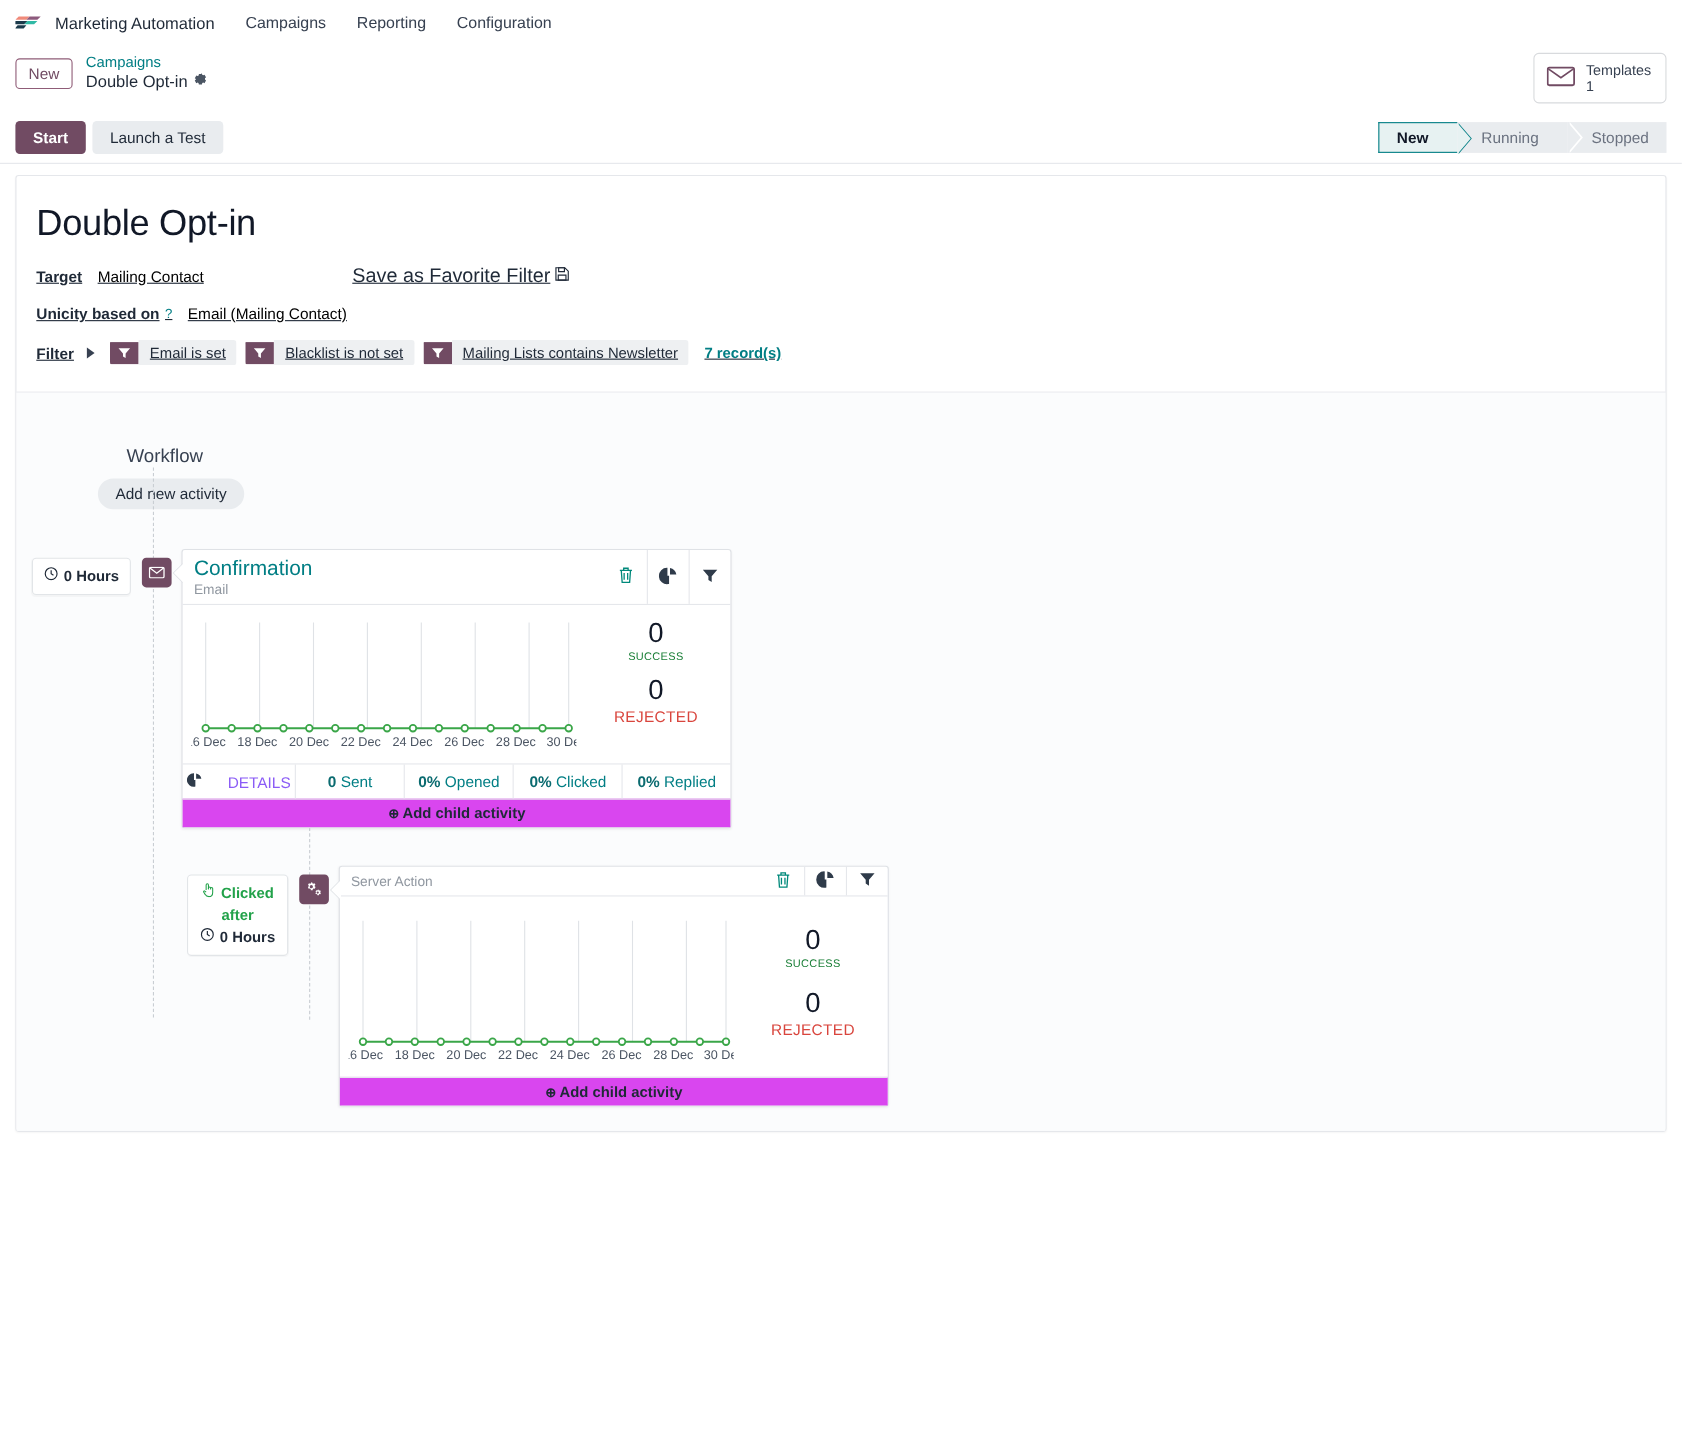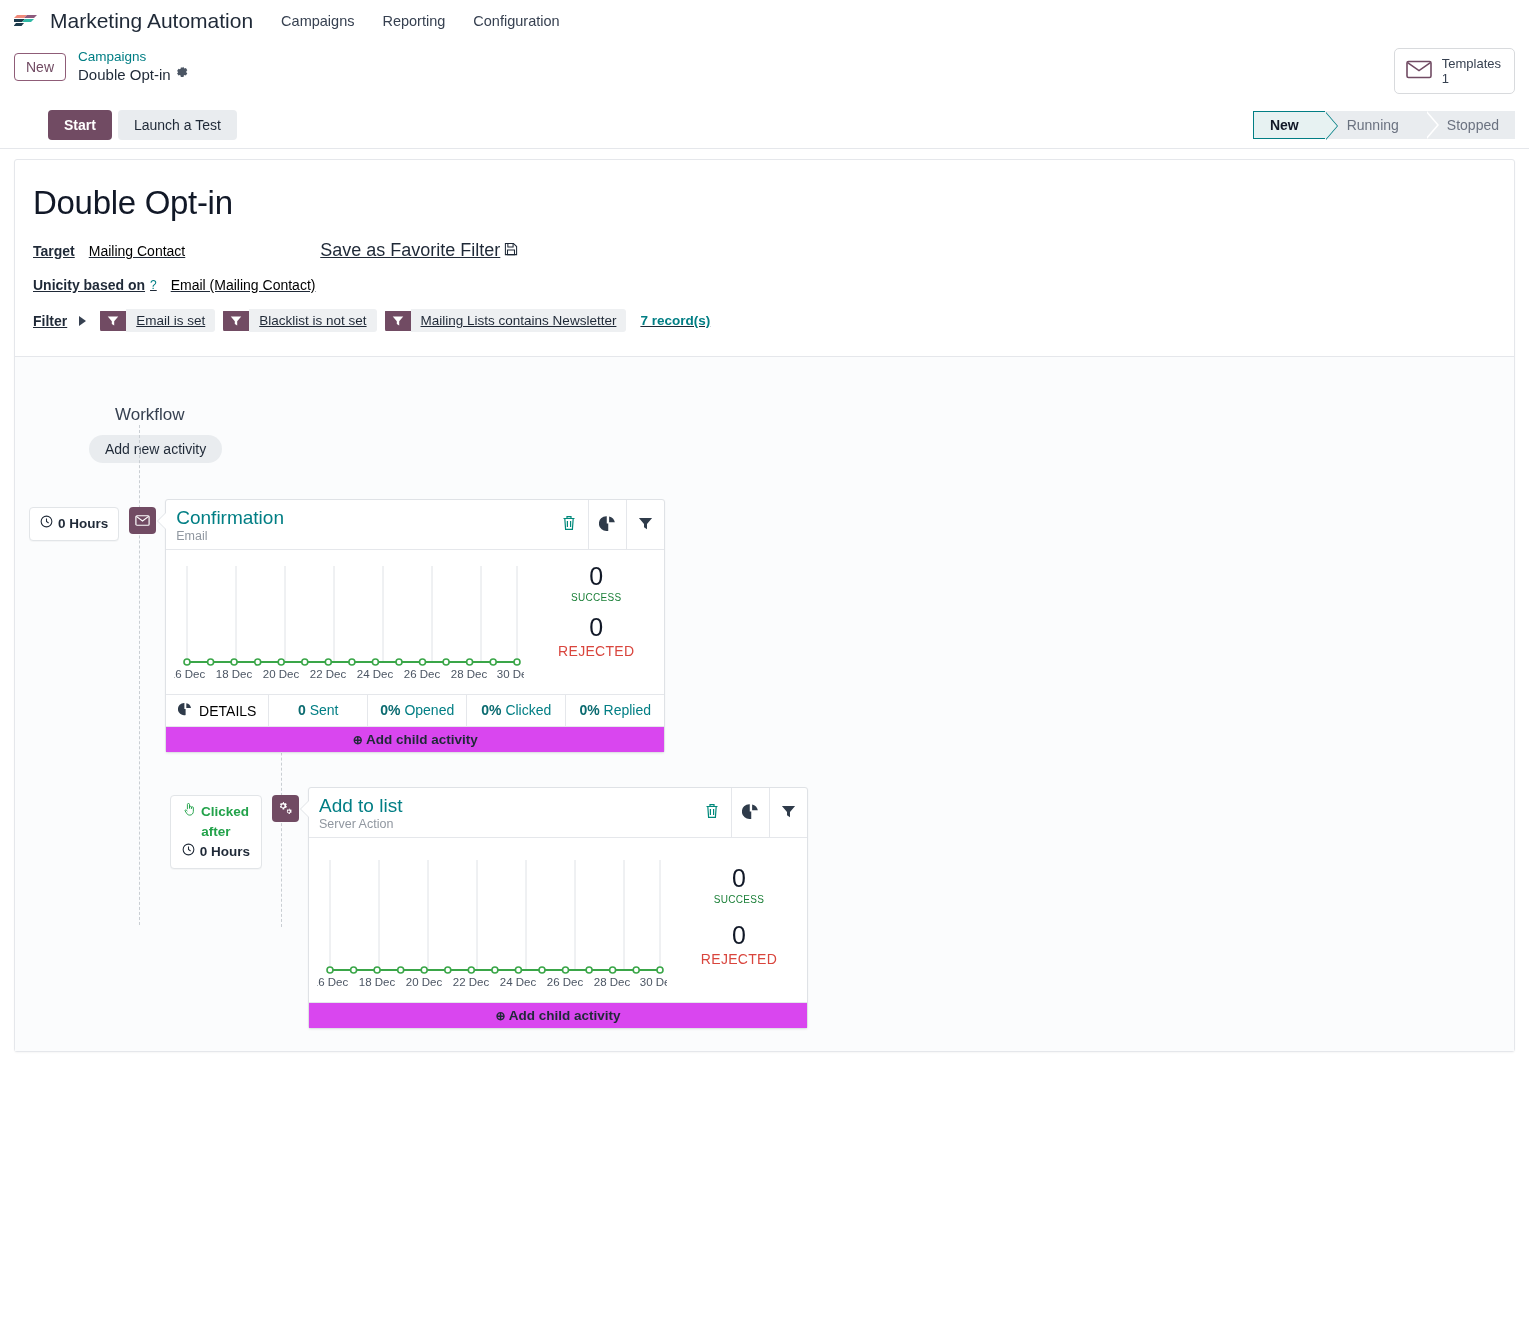--- a/index.html
+++ b/index.html
@@ -12,21 +12,21 @@
     color:#1f2937;
     overflow:hidden;
   }
 
   
   .navbar {
     height:42px; display:flex; align-items:center;
     padding:0 14px; background:#ffffff; gap:0;
   }
   .brand { display:flex; align-items:center; gap:10px; margin-right:20px; }
-  .brand-title { font-size:21px; color:#1f2937; }
+  .brand-title { font-size:15px; color:#1f2937; }
   .nav-links { display:flex; align-items:center; gap:28px; margin-left:8px; }
   .nav-link { font-size:14.5px; color:#374151; cursor:pointer; }
 
   
   .cp {
     display:flex; align-items:flex-start; justify-content:space-between;
     padding:6px 14px 10px 14px; background:#ffffff;
   }
   .cp-left { display:flex; align-items:flex-start; gap:0; }
   .new-btn {
@@ -48,21 +48,21 @@
 
   
   .statusbar {
     display:flex; align-items:center; justify-content:space-between;
     padding:6px 14px 8px 14px; background:#fff;
     border-bottom:1px solid #e5e7eb;
   }
   .actions { display:flex; gap:6px; }
   .btn-primary {
     background:#714b63; color:#fff; border:none; border-radius:4px;
-    padding:7px 16px; font-size:14px; font-weight:bold; cursor:pointer;margin-left:34px;
+    padding:7px 16px; font-size:14px; font-weight:bold; cursor:pointer;
   }
   .btn-secondary {
     background:#e9ecef; color:#1f2937; border:none; border-radius:4px;
     padding:7px 16px; font-size:14px; cursor:pointer;
   }
   .statusflow { display:flex; align-items:center; }
   .sf-item {
     position:relative; background:#e9ecef; color:#6b7280;
     padding:5px 26px 5px 22px; font-size:14px; cursor:pointer; height:28px;
     display:flex; align-items:center;
@@ -162,21 +162,21 @@
   .stats { width:128px; padding:10px 8px 6px 0; text-align:center; }
   .stat-num { font-size:25px; color:#111827; line-height:32px;}
   .stat-ok { color:#1a7f37; font-size:10px; letter-spacing:.3px;}
   .stat-bad { color:#d9453d; font-size:14px; letter-spacing:.3px;}
 
   .details-row { display:flex; border-top:1px solid #e5e7eb; }
   .det-cell {
     flex:1; text-align:center; padding:7px 4px; font-size:14px;
     color:#017e84; border-left:1px solid #e5e7eb; cursor:pointer;
   }
-  .det-cell:first-child { border-left:none; color:#000000; display:flex; align-items:center; justify-content:center; gap:7px;}
+  .det-cell:first-child { border-left:none; color:#8b5cf6; display:flex; align-items:center; justify-content:space-between; gap:7px;}
   .det-cell b { color:#0b6b70; }
   .add-child {
     background:#d946ef; border-top:1px solid #e5e7eb; text-align:center;
     padding:5px; font-size:13.5px; font-weight:bold; color:#1f2937; cursor:pointer;
   }
   .add-child .plusic { font-size:12px; margin-right:3px; }
   .axis-lbl { font-size:11.5px; fill:#4b5563; font-family:"Liberation Sans", sans-serif; }
 </style>
 </head>
 <body>
@@ -479,21 +479,20 @@
           <path d="M7.1 1.0l.3 1.2.9.35 1.1-.5.95 1.6-.85.8.05.55.9.7-.75 1.7-1.2-.25-.7.6-.1 1.2H5.9l-.2-1.2-.7-.6-1.2.25-.75-1.7.9-.7.05-.55-.85-.8.95-1.6 1.1.5.9-.35.3-1.2z"></path>
           <circle cx="6.35" cy="5.4" r="1.55" fill="#714b63"></circle>
           <path d="M13.2 8.1l.25.85.65.25.8-.35.65 1.15-.6.55.05.4.65.5-.55 1.2-.85-.15-.5.4-.1.85h-1.35l-.1-.85-.5-.4-.85.15-.55-1.2.65-.5.05-.4-.6-.55.65-1.15.8.35.65-.25.25-.85z"></path>
           <circle cx="12.55" cy="11.1" r="1.1" fill="#714b63"></circle>
         </svg>
       </div>
 
       <div class="card" style="margin-left:9px; width:500px;">
         <div class="card-head">
           <div class="card-titles">
-            <div class="card-name">Add to list</div>
             <div class="card-sub">Server Action</div>
           </div>
           <div class="hdr-btn plain">
             <span>
               <svg width="14" height="16" viewBox="0 0 14 16" fill="none" stroke="#00897b" stroke-width="1.2">
                 <path d="M1.5 3.5h11M5 3.5V1.6h4V3.5M2.8 3.5l.8 10.9h6.8l.8-10.9M5.4 6v6M8.6 6v6"></path>
               </svg>
             </span>
           </div>
           <div class="hdr-btn">

